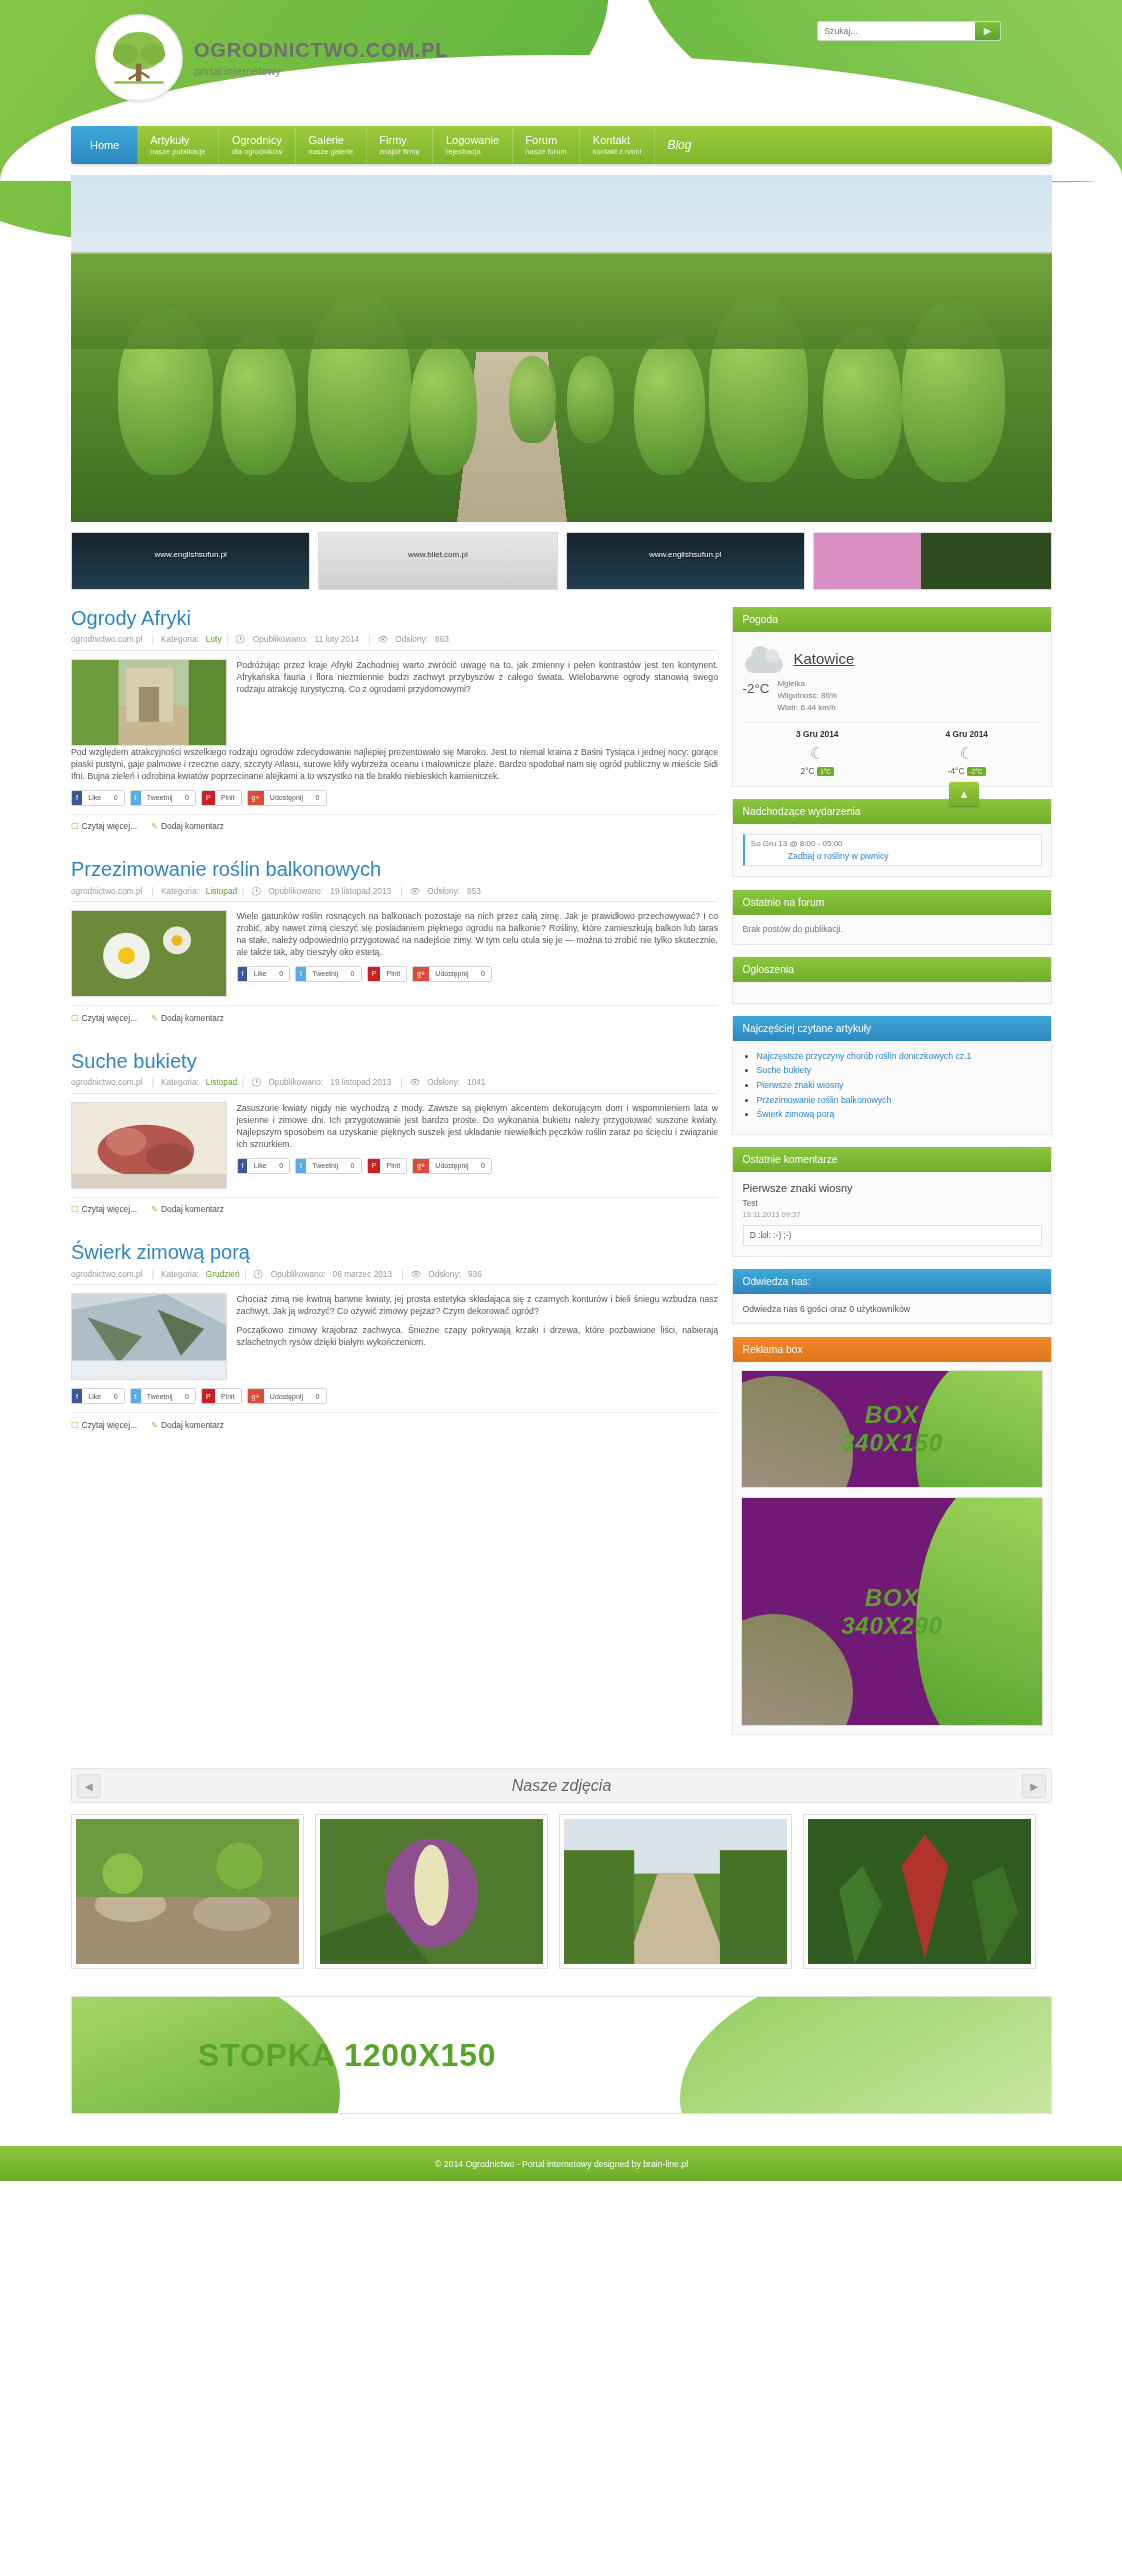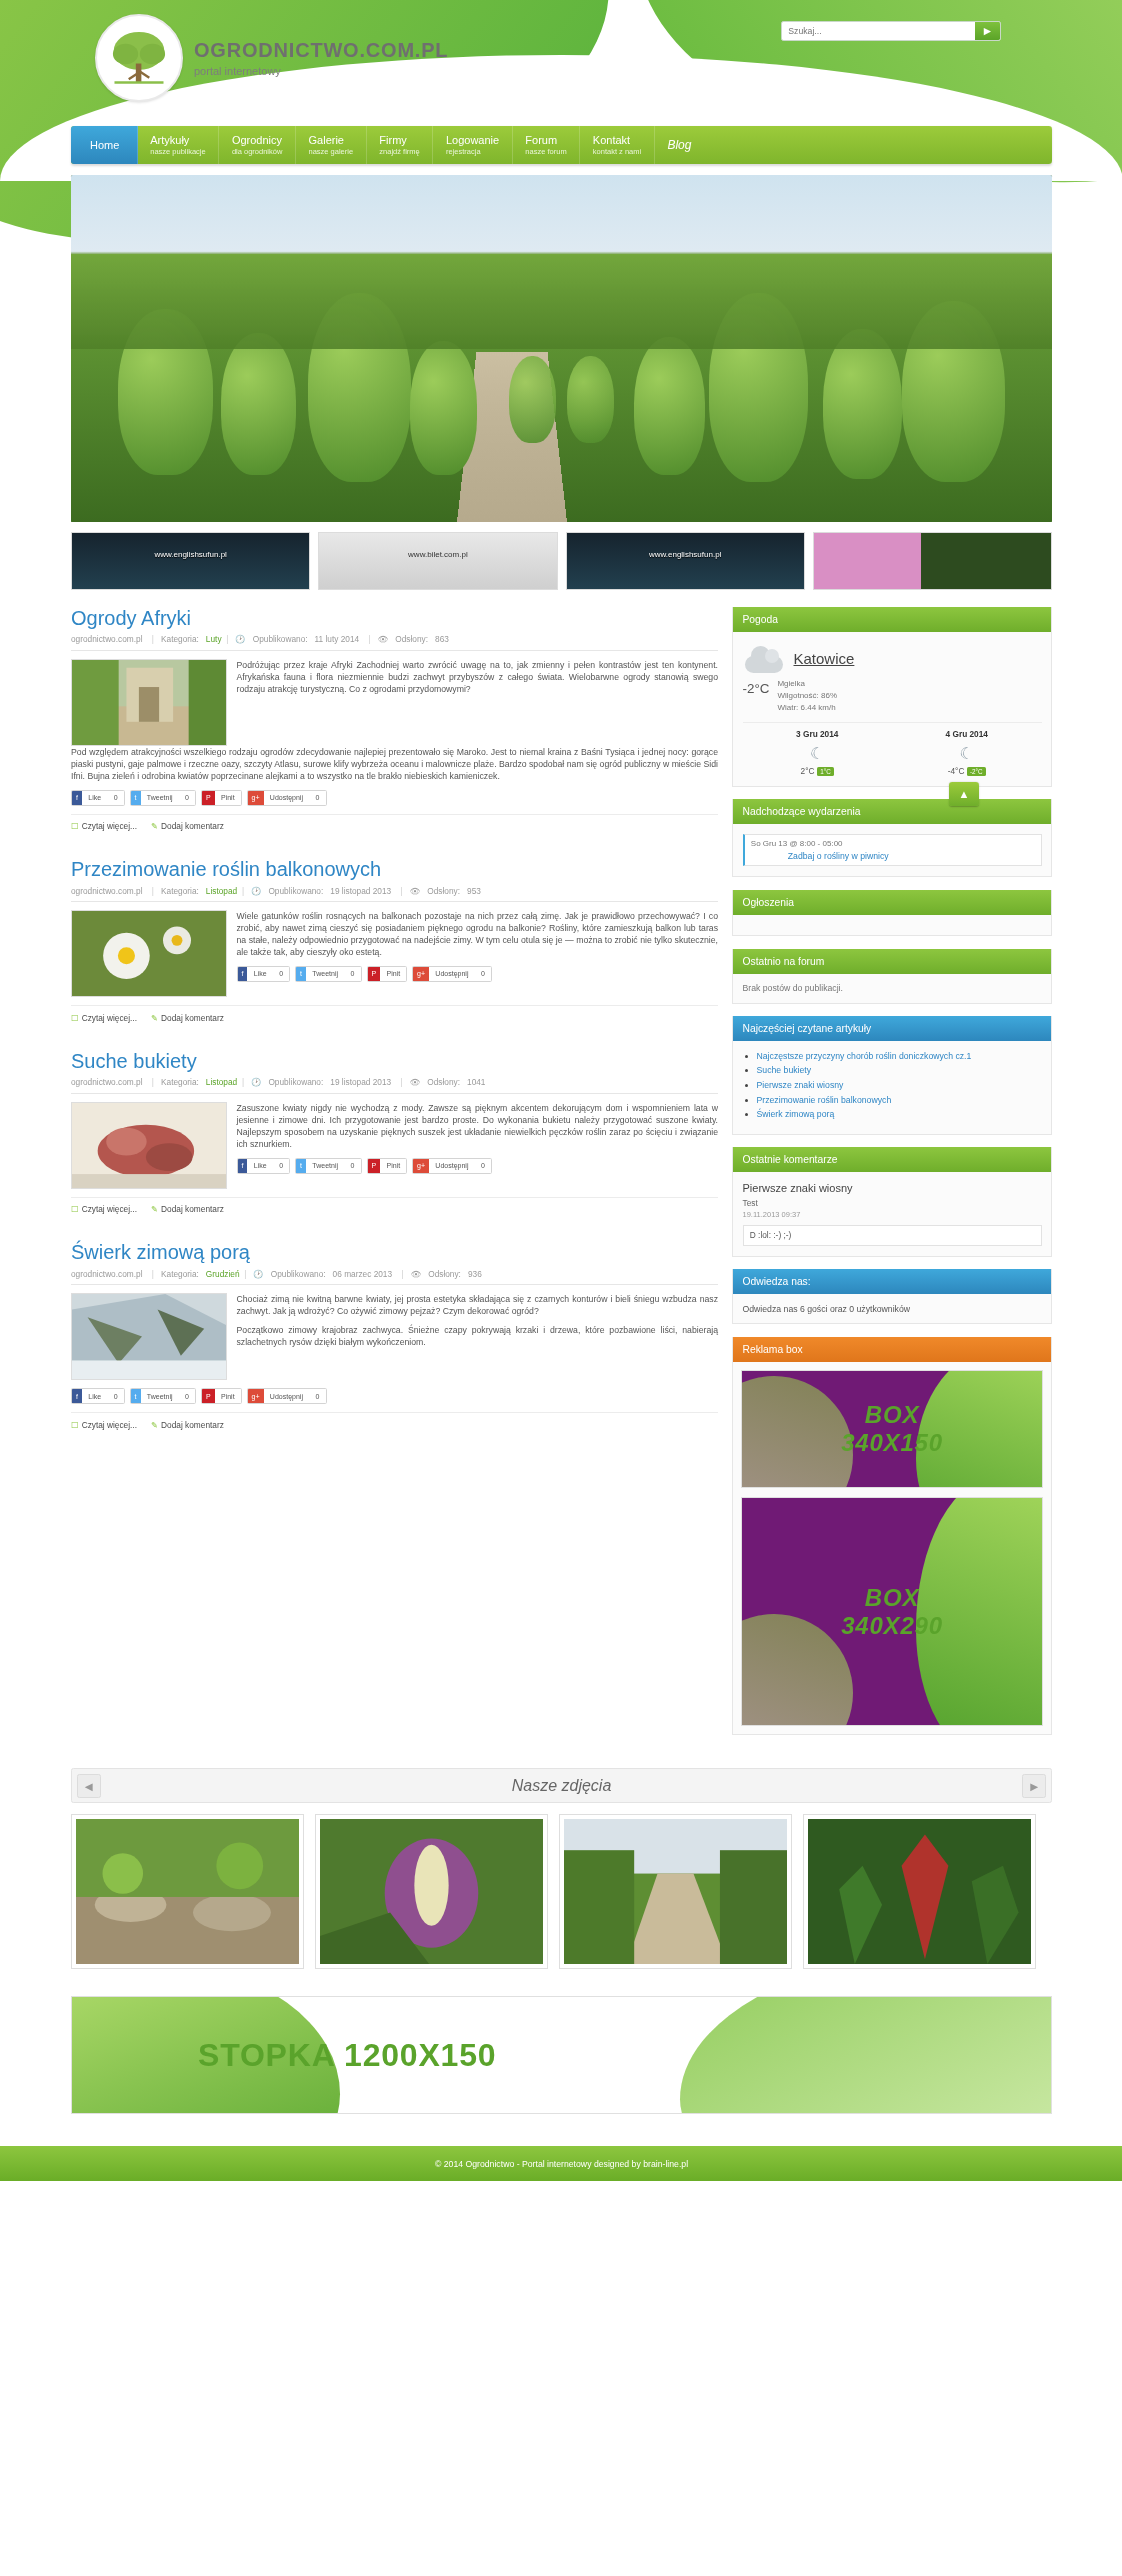--- a/index.html
+++ b/index.html
@@ -48,21 +48,21 @@
     width: 88px; height: 88px; border-radius: 50%;
     background: #ffffff; border: 2.4px solid #e9e9e9;
     display: flex; align-items: center; justify-content: center;
     box-shadow: 0 0.8px 2.4px rgba(0,0,0,.12);
   }
   .logo-text { margin-left: 11px; }
   .logo-title { font-size: 20px; letter-spacing: 0.8px; color: #6f6f6f; font-weight: bold; }
   .logo-sub { font-size: 11px; color: #7d7d7d; margin-top: 3.2px; }
   .search-box {
     position: absolute; right: 122px; top: 20.5px;
-    width: 220px; height: 20px;
+    width: 184px; height: 20px;
     border: 0.8px solid #c9d8c9; border-radius: 2.4px;
     background: #fff; display: flex; overflow: hidden;
   }
   .search-box input {
     flex: 1; border: 0; outline: none; padding: 0 6.3px; font-size: 8.7px; color: #999;
     font-family: "Liberation Sans", sans-serif; background: transparent;
   }
   .search-btn {
     width: 25px; background: linear-gradient(#7ec13d, #5ba428); color: #fff;
     border: 0; cursor: pointer; font-size: 9.5px; line-height: 18px; text-align: center;
@@ -593,29 +593,29 @@
           <div class="widget-head wh-green">Nadchodzące wydarzenia</div>
           <div class="widget-body">
             <div class="event">
               <div class="ed">So Gru 13 @ 8:00 - 05:00</div>
               <div class="en"><a href="#">Zadbaj o rośliny w piwnicy</a></div>
             </div>
           </div>
         </div>
 
         <div class="widget">
-          <div class="widget-head wh-green">Ogłoszenia</div>
-          <div class="widget-body" style="height:20.5px;"></div>
-        </div>
-
-        <div class="widget">
           <div class="widget-head wh-green">Ostatnio na forum</div>
           <div class="widget-body">
             <div class="empty-note">Brak postów do publikacji.</div>
           </div>
+        </div>
+
+        <div class="widget">
+          <div class="widget-head wh-green">Ogłoszenia</div>
+          <div class="widget-body" style="height:20.5px;"></div>
         </div>
 
         <div class="widget">
           <div class="widget-head wh-blue">Najczęściej czytane artykuły</div>
           <div class="widget-body">
             <ul class="pop-list">
               <li><a href="#">Najczęstsze przyczyny chorób roślin doniczkowych cz.1</a></li>
               <li><a href="#">Suche bukiety</a></li>
               <li><a href="#">Pierwsze znaki wiosny</a></li>
               <li><a href="#">Przezimowanie roślin balkonowych</a></li>

